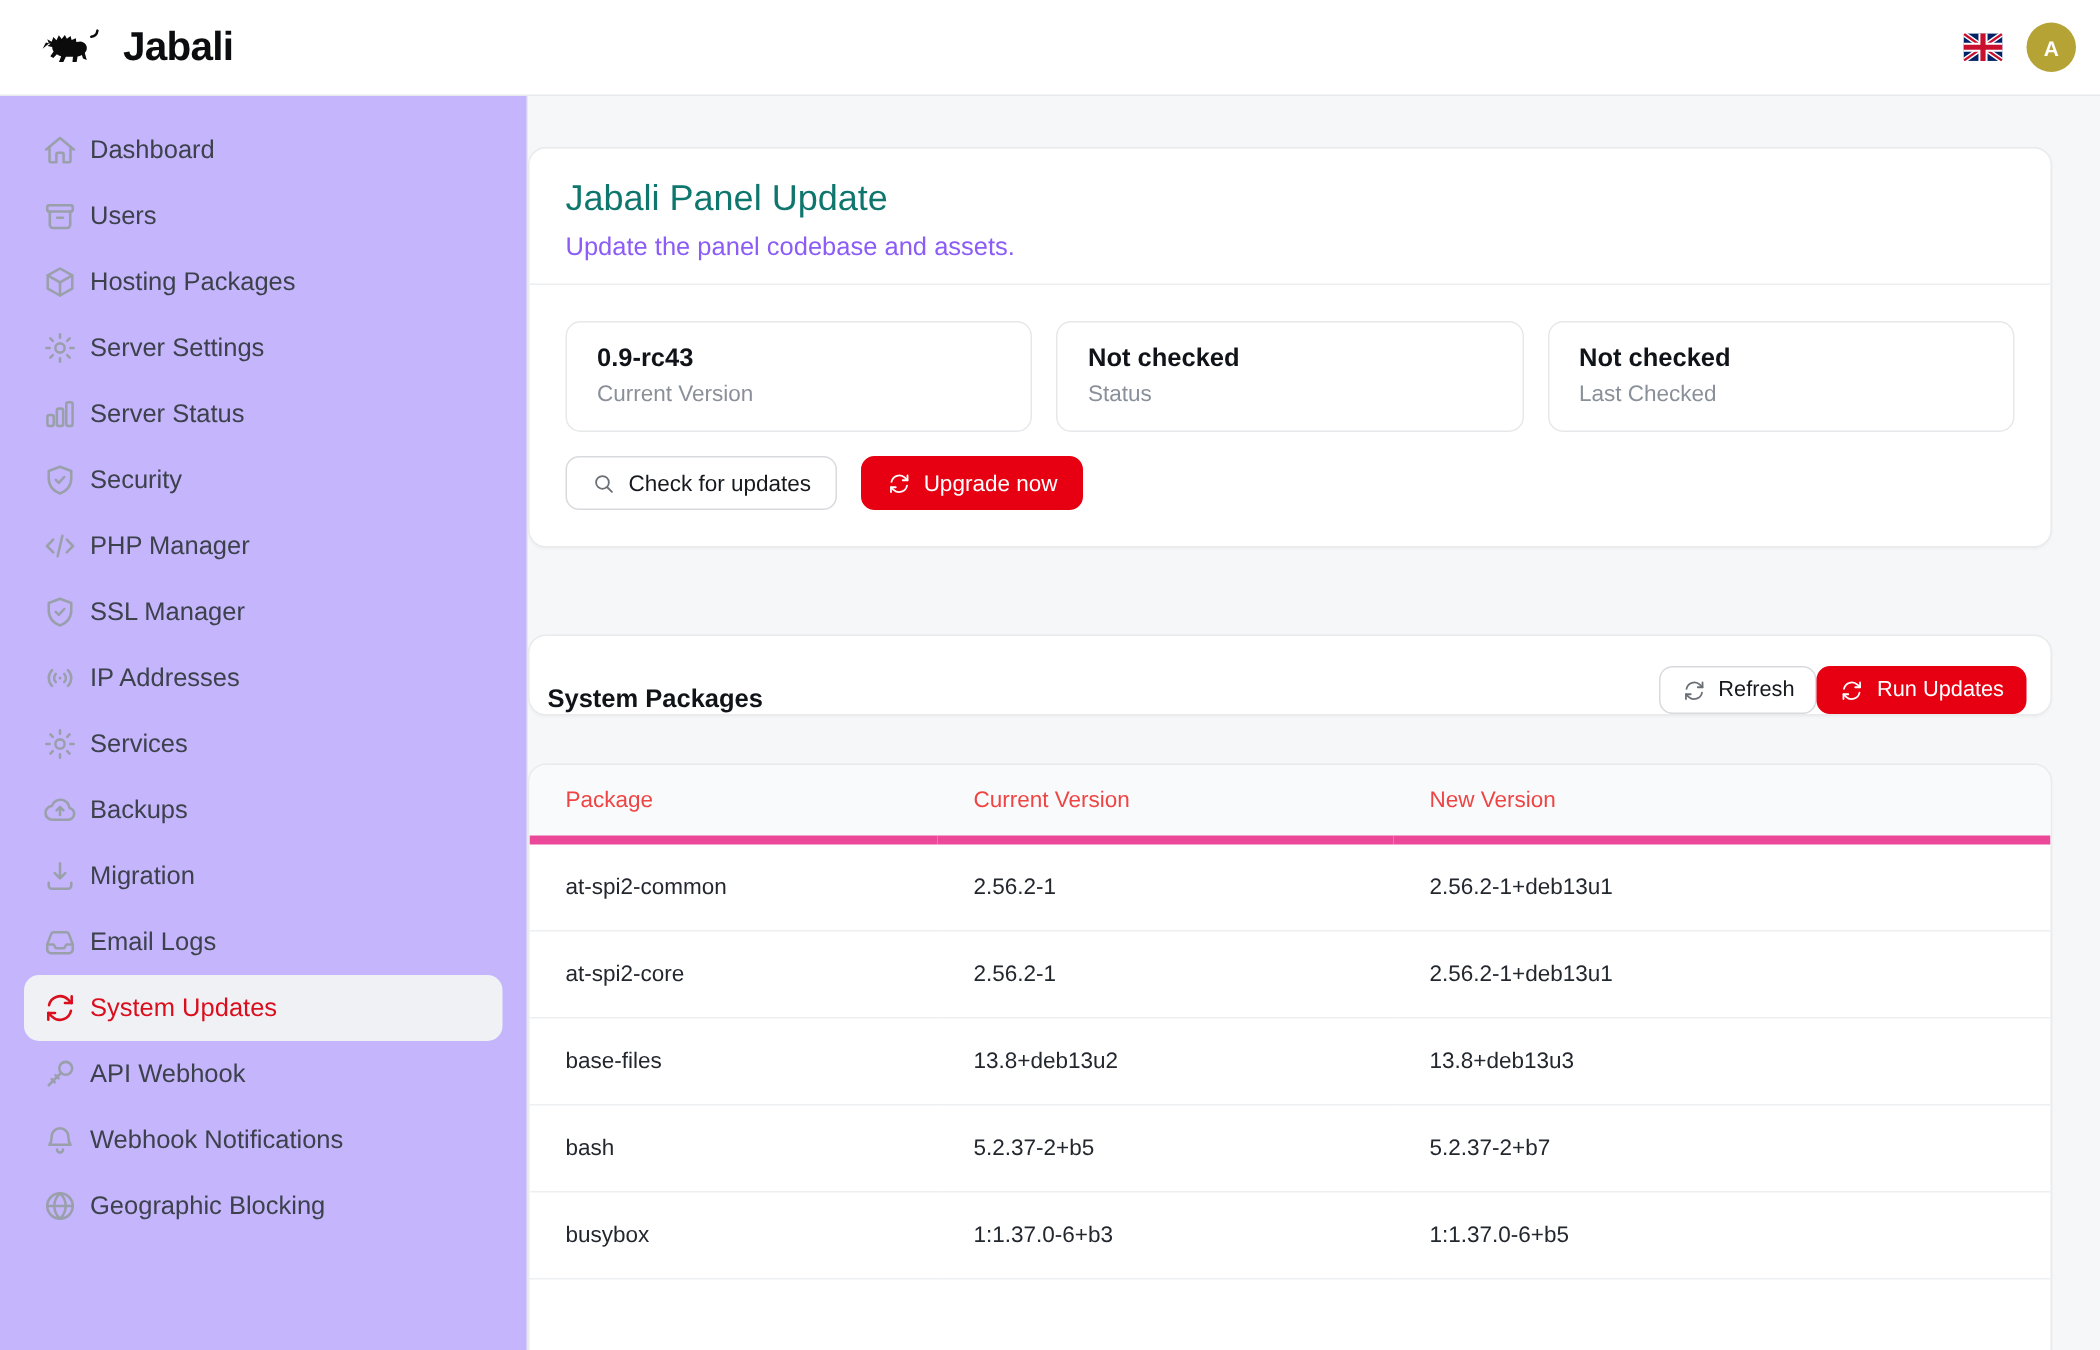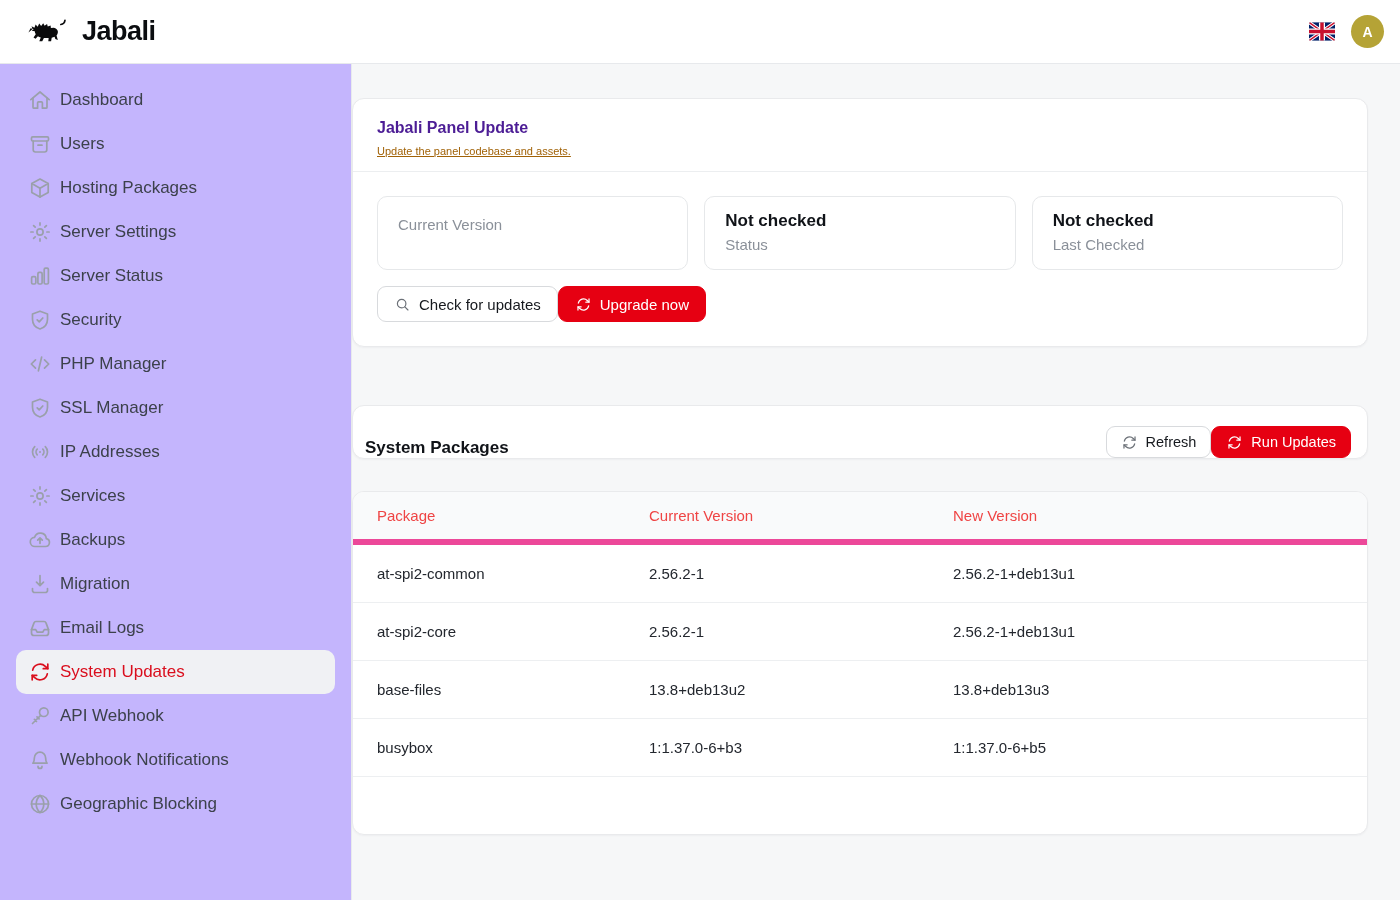--- a/index.html
+++ b/index.html
@@ -41,28 +41,28 @@
   .side-item.active { background:#f0f1f4; color:#da0e1d; }
   .side-item.active .ic { color:#da0e1d; }
   
   .main { margin-left:352px; padding:26px 32px 0 0; width:1048px; }
   h1.page-title { font-size:30px; line-height:38px; font-weight:800; letter-spacing:-0.3px; color:#0b0d12; margin-bottom:34px; }
   .card {
     background:#fff; border:1px solid #e9eaec; border-radius:12px;
     box-shadow:0 1px 2px rgba(16,24,40,.04);
   }
   .card-head { padding:20px 24px 14px 24px; border-bottom:1px solid #eceef0; }
-  .card-title { font-size:16px; font-weight:700; color:#4c1d95; }
-  .card-sub { margin-top:8px; font-size:11px; color:#a16207;text-decoration:underline; }
+  .card-title { font-size:24px; font-weight:400; color:#0f766e; }
+  .card-sub { margin-top:8px; font-size:17px; color:#8b5cf6; }
   .card-body { padding:24px; }
   .stats { display:grid; grid-template-columns:1fr 1fr 1fr; gap:16px; }
   .stat-box { background:#fff; border:1px solid #e6e8ea; border-radius:10px; padding:14px 20px; }
   .stat-value { font-size:17px; font-weight:700; color:#101318; line-height:20px; }
   .stat-label { margin-top:4px; font-size:15px; color:#8a9099; line-height:20px; }
-  .btn-row { margin-top:16px; display:flex; }
+  .btn-row { margin-top:16px; display:flex; gap:16px; }
   .btn {
     display:inline-flex; align-items:center; gap:8px;
     height:36px; padding:0 16px; border-radius:9px;
     font-size:15px; font-family:inherit; cursor:pointer;
     border:1px solid transparent;
   }
   .btn .ic { width:17px; height:17px; display:flex; }
   .btn .ic svg { width:17px; height:17px; }
   .btn-outline { background:#fff; border-color:#d8dadd; color:#16191e; }
   .btn-outline .ic { color:#6b7077; }
@@ -284,20 +284,21 @@
   <h1 class="page-title">System Updates</h1>
 
   <section class="card">
     <div class="card-head">
       <div class="card-title">Jabali Panel Update</div>
       <div class="card-sub">Update the panel codebase and assets.</div>
     </div>
     <div class="card-body">
       <div class="stats" id="stats-row">
           <div class="stat-box">
+            <div class="stat-value">0.9-rc43</div>
             <div class="stat-label">Current Version</div>
           </div>
           <div class="stat-box">
             <div class="stat-value">Not checked</div>
             <div class="stat-label">Status</div>
           </div>
           <div class="stat-box">
             <div class="stat-value">Not checked</div>
             <div class="stat-label">Last Checked</div>
           </div>
@@ -374,20 +375,25 @@
             <td class="c1">at-spi2-core</td>
             <td class="c2">2.56.2-1</td>
             <td class="c3">2.56.2-1+deb13u1</td>
           </tr>
           <tr>
             <td class="c1">base-files</td>
             <td class="c2">13.8+deb13u2</td>
             <td class="c3">13.8+deb13u3</td>
           </tr>
           <tr>
+            <td class="c1">bash</td>
+            <td class="c2">5.2.37-2+b5</td>
+            <td class="c3">5.2.37-2+b7</td>
+          </tr>
+          <tr>
             <td class="c1">busybox</td>
             <td class="c2">1:1.37.0-6+b3</td>
             <td class="c3">1:1.37.0-6+b5</td>
           </tr>
           <tr class="partial">
             <td colspan="3"></td>
           </tr>
         </tbody>
     </table>
   </section>

